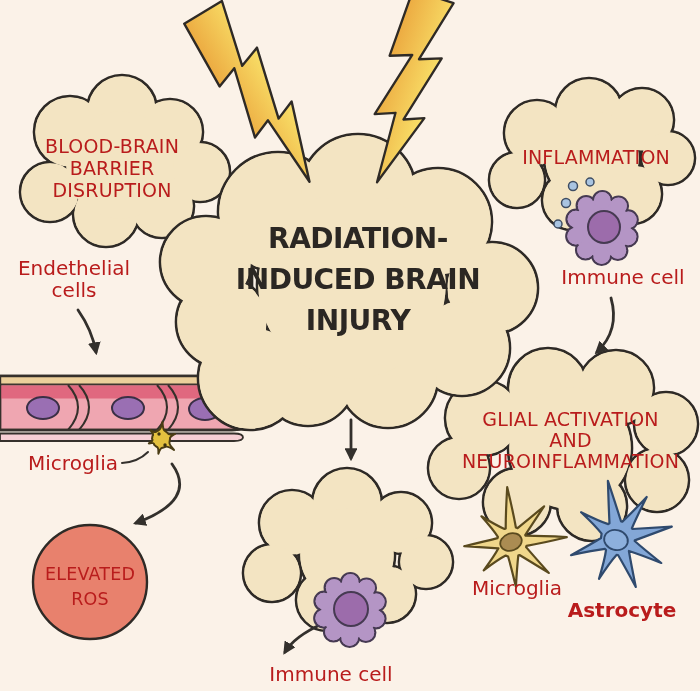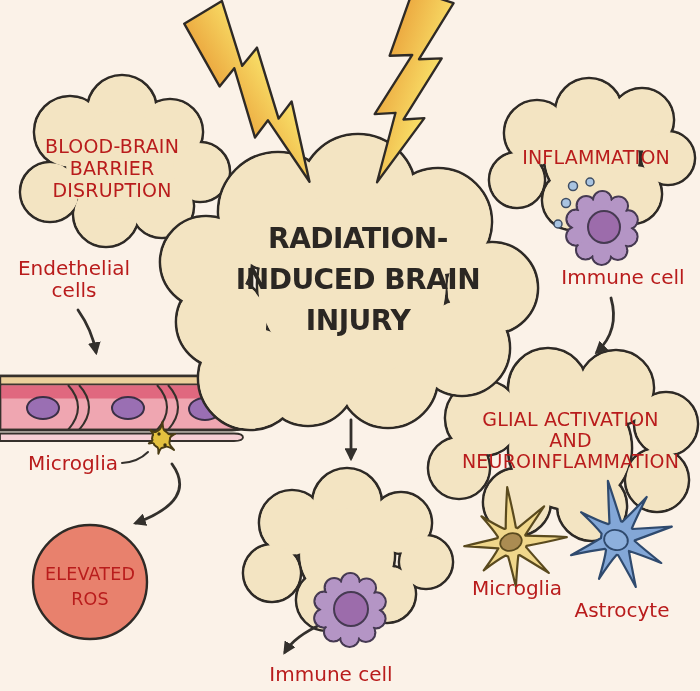--- a/index.html
+++ b/index.html
@@ -272,15 +272,15 @@
 cells</div>
 
 <div class="lbl plain" style="left:553px;top:267px;width:140px;">Immune cell</div>
 
 <div class="lbl plain" style="left:16px;top:453px;width:114px;">Microglia</div>
 
 <div class="lbl plain" style="left:261px;top:664px;width:140px;">Immune cell</div>
 
 <div class="lbl plain" style="left:452px;top:578px;width:130px;">Microglia</div>
 
-<div class="lbl plain" style="left:557px;top:600px;width:130px;">Astrocyte</div>
+<div class="lbl plain" style="left:557px;top:600px;width:130px;font-weight:bold;">Astrocyte</div>
 
 </div>
 
 </body></html>

